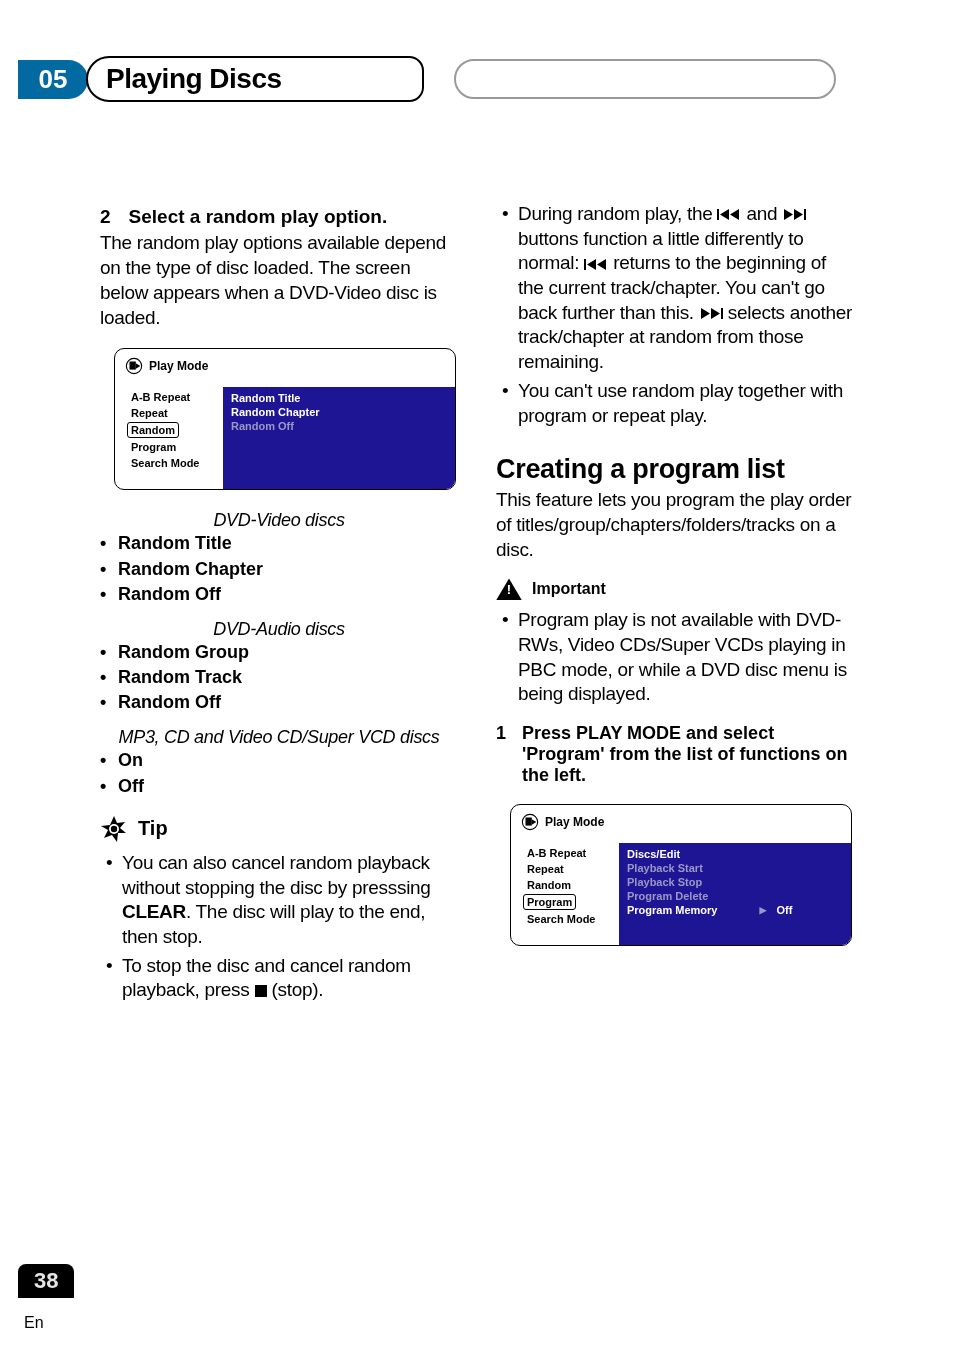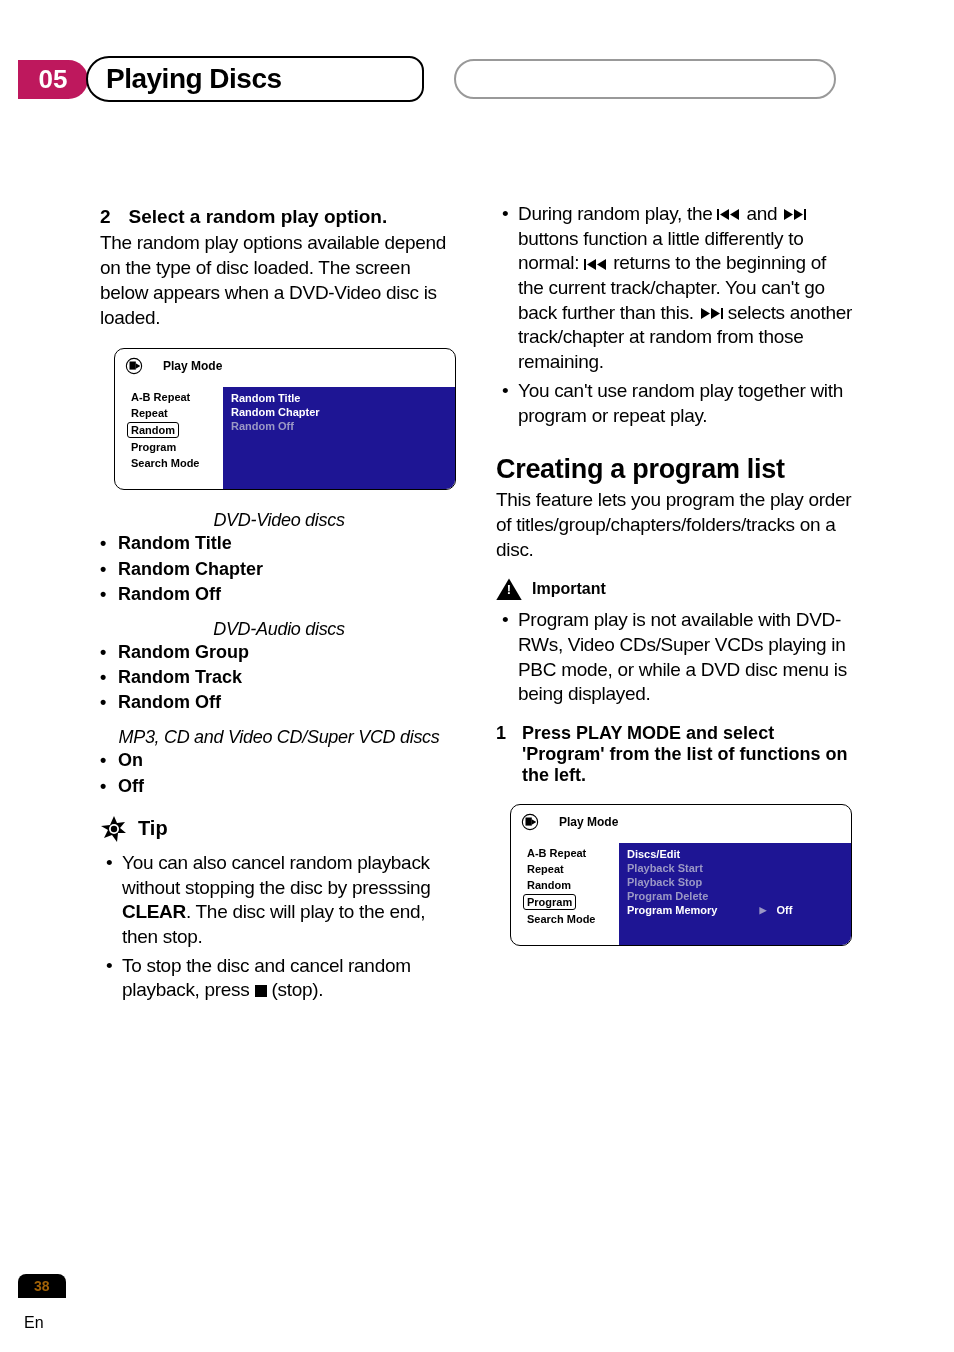--- a/index.html
+++ b/index.html
@@ -17,21 +17,21 @@
     padding: 56px 0 0 0;
     position: relative;
   }
   .header-row {
     display: flex;
     align-items: center;
     margin-bottom: 100px;
     padding-left: 18px;
   }
   .chapter-badge {
-    background: #be185d;
+    background: #0369a1;
     color: #fff;
     font-weight: bold;
     font-size: 26px;
     border-radius: 0 22px 22px 0;
     width: 70px;
     text-align: center;
     padding: 4px 0;
     margin-right: 0;
   }
   .chapter-frame {
@@ -87,38 +87,38 @@
   .step-instr .txt { font-weight: bold; }
   .menu-box {
     border: 1px solid #000;
     border-radius: 10px;
     width: 342px;
     margin: 18px 0 20px 14px;
     padding: 0;
     overflow: hidden;
     font-size: 12px;
   }
-  .menu-title-row { display:flex; align-items:center; gap:20px; padding: 8px 10px 6px 10px;}
+  .menu-title-row { display:flex; align-items:center; gap:6px; padding: 8px 10px 6px 10px;}
   .menu-title-icon { width:18px; height:18px; }
   .menu-title { font-size: 12px; font-weight: bold; }
   .menu-body { display:flex;margin-top:6px; }
   .menu-left { width:108px; padding: 2px 0 18px 12px; }
   .menu-left .mi { font-size:11px; font-weight:bold; padding:2px 4px; position:relative;}
   .menu-left .mi.sel { border:1px solid #000; border-radius:3px; padding:1px 3px; display:inline-block; margin:1px 0;}
   .menu-right { flex:1; background:#1e1594; color:#fff; padding: 4px 8px 24px 8px; border-top-left-radius:0; }
   .menu-right .op { font-size:11px; font-weight:bold; padding:1px 0; display:flex; align-items:center; gap:10px;}
   .menu-right .op.dim { color:#9b98c5; }
   .menu-right .op.bright { color:#fff; }
   .menu-right .op .arrow { font-size:9px; color:#9b98c5;}
   .inline-icon { display:inline-block; vertical-align:middle; }
   .footer {
     position: absolute; bottom: 20px; left: 18px;
   }
   .page-badge {
-    background:#000; color:#a16207; font-weight:bold; font-size:14px;
+    background:#000; color:#e5e5e5; font-weight:bold; font-size:22px;
     padding: 4px 16px; border-radius: 8px 8px 0 0; display:inline-block;
   }
   .page-lang { font-size:16px; margin-top:16px; margin-left:6px; }
 </style>
 </head>
 <body>
 
 <div class="page">
 
   <div class="header-row">

